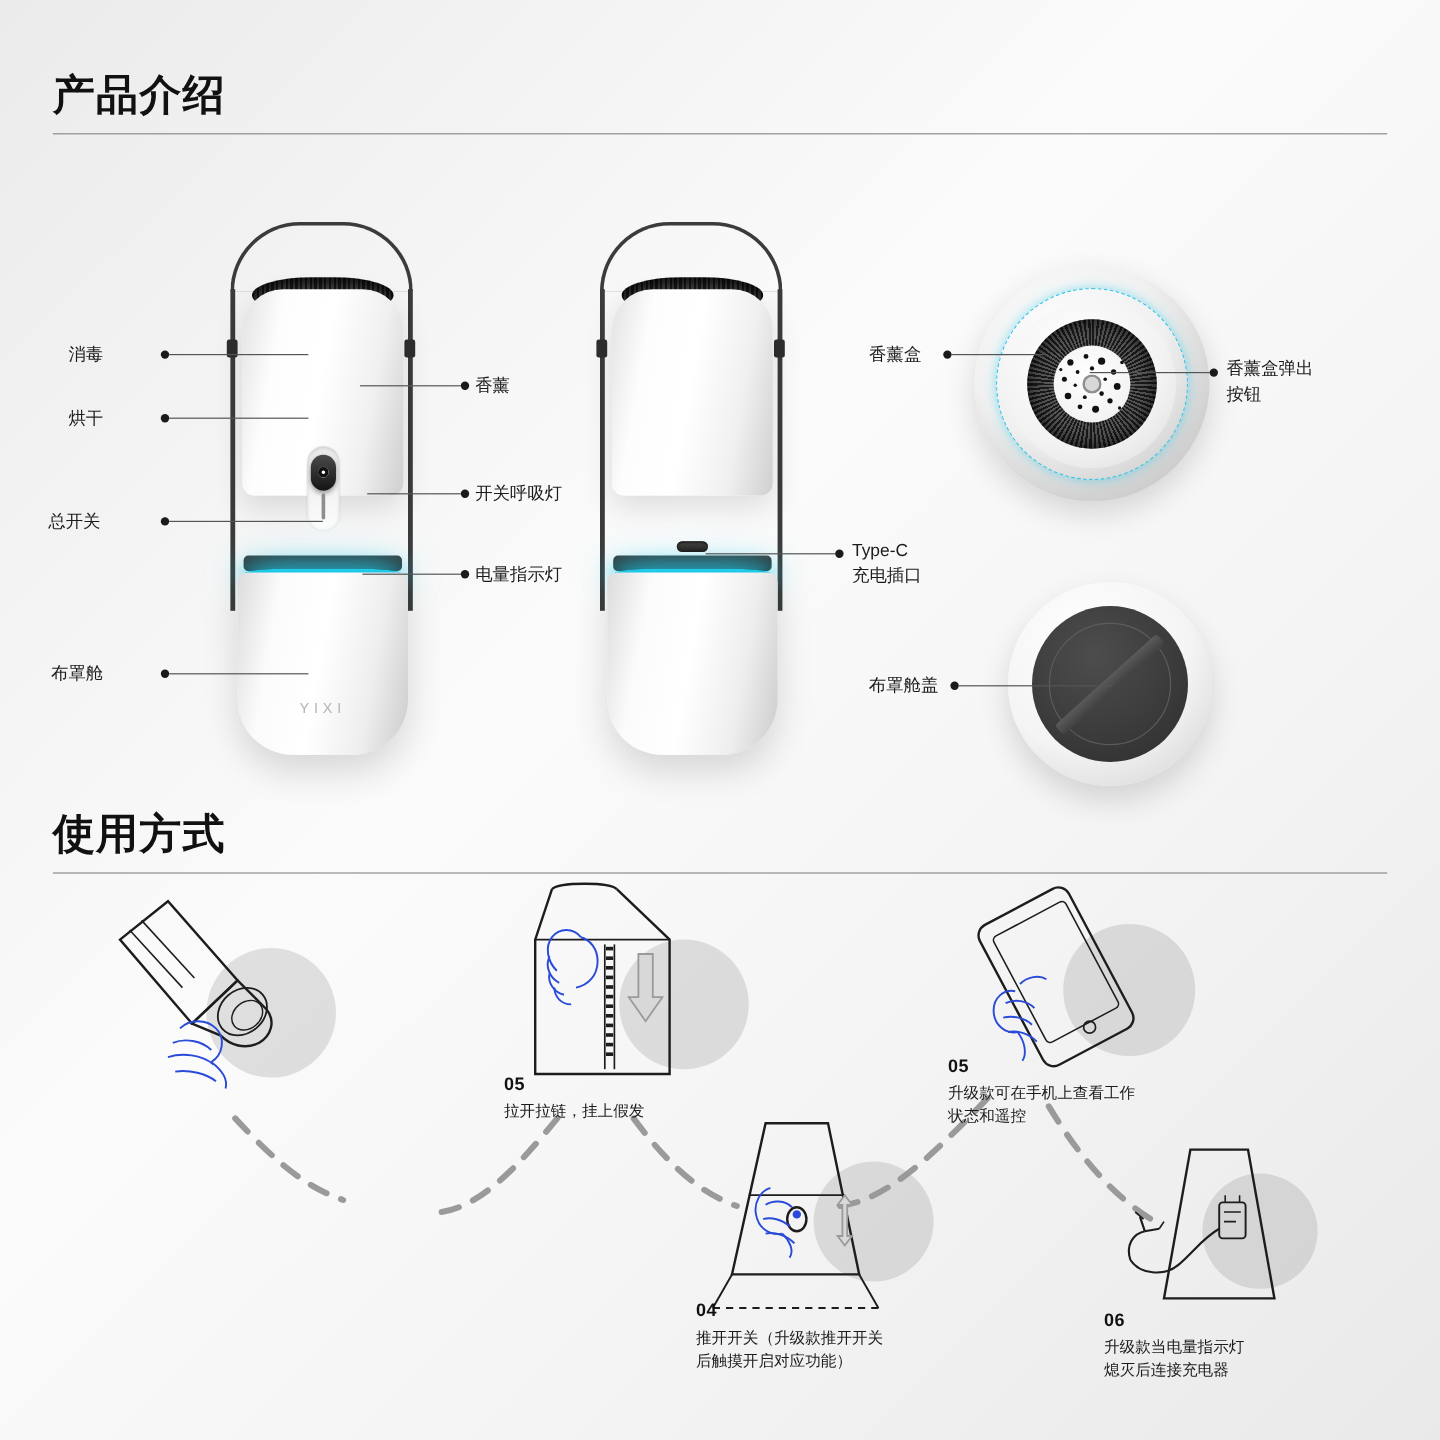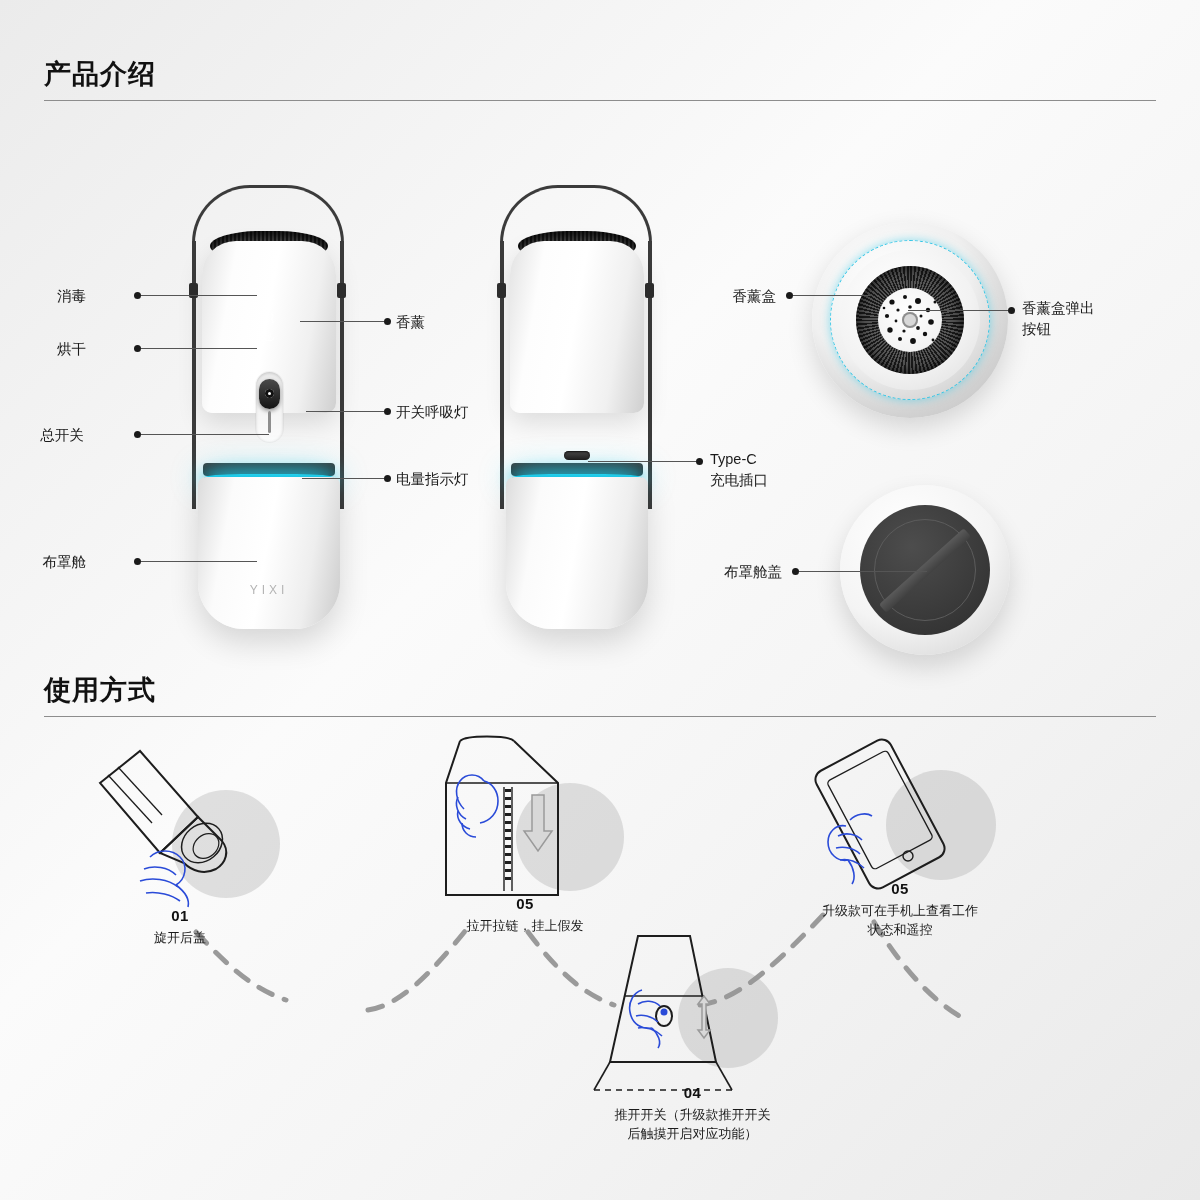--- a/index.html
+++ b/index.html
@@ -9,21 +9,21 @@
     background: linear-gradient(135deg,#ebebeb 0%,#f2f2f2 18%,#fbfbfb 42%,#f4f4f4 68%,#e9e9e9 100%);
     color:#1a1a1a;
     position:relative;
     overflow:hidden;
   }
   .page { position:absolute; inset:0; }
 
   
   .sec-head { position:absolute; left:44px; width:1112px; }
   .sec-head h2 {
-    font-size:27px; font-weight:bold; letter-spacing:1px;
+    font-size:35px; font-weight:bold; letter-spacing:1px;
     color:#111; padding-bottom:8px;
   }
   .sec-rule { height:1px; background:#8d8d8d; width:100%; }
 
   #sec1 { top:56px; }
   #sec2 { top:672px; }
 
   
   .label {
     position:absolute; font-size:14.5px; color:#1b1b1b; line-height:1.45;
@@ -137,21 +137,21 @@
     transform:rotate(-42deg); transform-origin:center;
   }
 
   
   .step { position:absolute; }
   .blob {
     position:absolute; border-radius:50%;
     background:rgba(150,150,150,.28);
   }
   .step-cap {
-    position:absolute; text-align:center; line-height:1.5;
+    position:absolute; line-height:1.5;
   }
   .step-num { font-size:15px; font-weight:bold; color:#111; letter-spacing:.5px; }
   .step-txt { font-size:13px; color:#1b1b1b; white-space:pre-line; }
 
   .sketch { position:absolute; }
 
   .dashpath { position:absolute; left:0; top:0; width:1200px; height:1200px; pointer-events:none; }
 </style>
 </head>
 <body>
@@ -266,21 +266,21 @@
         <circle cx="18" cy="33" r="1.4"></circle>
           <circle cx="34" cy="31" r="1.2"></circle>
           <circle cx="57" cy="14" r="1.5"></circle>
         <circle cx="6" cy="20" r="1.3"></circle>
           <circle cx="55" cy="52" r="1.4"></circle>
       </g>
     </svg>
     <div class="topview tv-hole" style="left:90px; top:90px; width:16px; height:16px;"></div>
   </div>
 
-  <div class="label r" style="left:716px; top:286px; width:60px;">香薰盒</div>
+  <div class="label r" style="left:716px; top:286px; width:60px;text-align:center;">香薰盒</div>
   <div class="dot" style="left:786px; top:292px;"></div>
   <div class="lead" style="left:793px; top:295px; width:77px;"></div>
 
   <div class="lead" style="left:908px; top:310px; width:100px;"></div>
   <div class="dot" style="left:1008px; top:307px;"></div>
   <div class="label" style="left:1022px; top:298px;">
     <span>香薰盒弹出</span><br>
     <span>按钮</span>
   </div>
 
@@ -322,24 +322,20 @@
         <ellipse cx="126" cy="101" rx="14" ry="11" transform="rotate(-40 126 101)" stroke-width="1.2"></ellipse>
       </g>
       <g fill="none" stroke="#2a4bd8" stroke-width="1.6">
         <path d="M70,112 C78,104 92,104 100,112 C108,120 106,134 96,140"></path>
         <path d="M64,124 C74,120 88,122 96,130"></path>
         <path d="M60,136 C72,132 88,134 98,142"></path>
         <path d="M66,148 C78,146 92,150 100,156"></path>
         <path d="M96,140 C104,146 110,154 108,162"></path>
       </g>
     </svg>
-    <div class="step-cap" style="left:0; top:160px; width:200px;">
-      <div class="step-num">01</div>
-      <div class="step-txt">旋开后盖</div>
-    </div>
   </div>
 
 
   <div class="step" style="left:420px; top:735px; width:210px; height:230px;">
     <div class="blob" style="left:96px; top:48px; width:108px; height:108px;"></div>
     <svg class="sketch" style="left:0; top:0;" width="210" height="180" viewBox="0 0 210 180">
       <g fill="none" stroke="#1d1d1d" stroke-width="2">
         <path d="M40,6 C46,0 88,0 94,6"></path>
         <path d="M40,6 L26,48 L26,160 L138,160 L138,48 L94,6"></path>
         <path d="M26,48 L138,48" stroke-width="1.5"></path>
@@ -426,14 +422,38 @@
         <path d="M60,90 C66,84 76,82 82,86"></path>
       </g>
     </svg>
     <div class="step-cap" style="left:0; top:148px; width:220px;">
       <div class="step-num">05</div>
       <div class="step-txt">升级款可在手机上查看工作
 状态和遥控</div>
     </div>
   </div>
 
+  <div class="step" style="left:920px; top:940px; width:220px; height:225px;">
+    <div class="blob" style="left:82px; top:38px; width:96px; height:96px;"></div>
+    <svg class="sketch" style="left:0; top:0;" width="220" height="175" viewBox="0 0 220 175">
+      <g fill="none" stroke="#1d1d1d" stroke-width="2">
+        <path d="M72,18 L120,18 L142,142 L50,142 Z"></path>
+        <rect x="96" y="62" width="22" height="30" rx="3" stroke-width="1.6"></rect>
+        <path d="M100,70 L114,70 M100,78 L110,78" stroke-width="1.3"></path>
+        <path d="M101,62 L101,56 M113,62 L113,56" stroke-width="1.3"></path>
+      </g>
+      <g fill="none" stroke="#1d1d1d" stroke-width="1.8">
+        <path d="M22,110 C18,98 24,88 34,86"></path>
+        <path d="M34,86 L30,74 M34,86 L46,84"></path>
+        <path d="M22,110 C30,122 50,124 62,114 C74,104 82,92 96,84"></path>
+      </g>
+      <g fill="none" stroke="#1d1d1d" stroke-width="1.4">
+        <path d="M26,70 L33,76 M46,84 L50,78"></path>
+      </g>
+    </svg>
+    <div class="step-cap" style="left:0; top:150px; width:220px;">
+      <div class="step-num">06</div>
+      <div class="step-txt">升级款当电量指示灯
+熄灭后连接充电器</div>
+    </div>
+  </div>
 
 </div>
 
 </body></html>

